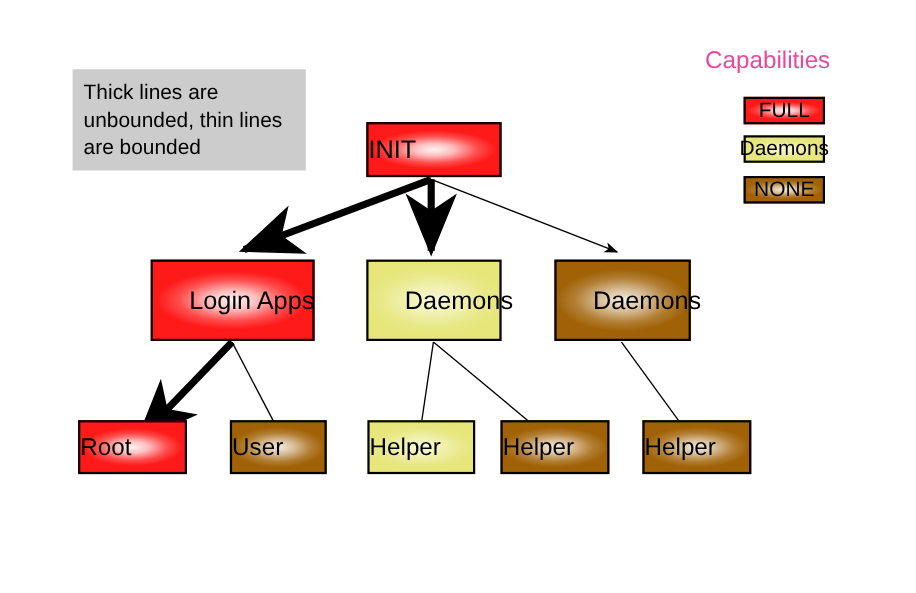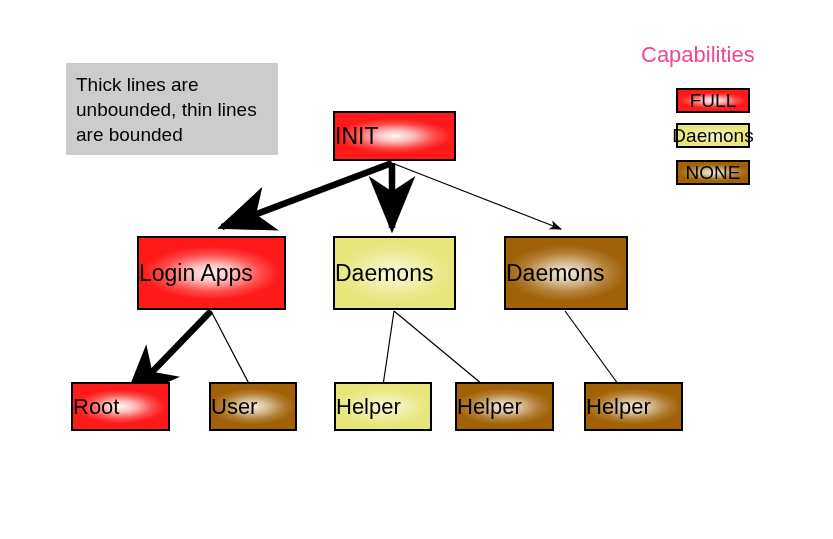--- a/index.html
+++ b/index.html
@@ -69,21 +69,21 @@
   }
   .cap-none::before {
     background: radial-gradient(ellipse 60% 48% at 50% 50%,
                 rgba(255,255,255,0.88) 0%,
                 rgba(255,255,255,0.60) 28%,
                 rgba(255,255,255,0.18) 60%,
                 rgba(255,255,255,0) 84%);
   }
 
   .node-init   { left: 333px; top: 111px; width: 123px; height: 50px; font-size: 23px; }
-  .node-mid    { top: 236px; width: 149px; height: 74px; font-size: 23px; }
+  .node-mid    { top: 236px; width: 149px; height: 74px; font-size: 23px; padding-left: 33px; }
   .node-mid-a  { left: 137px; }
   .node-mid-b  { left: 333px; width: 123px; }
   .node-mid-c  { left: 504px; width: 124px; }
   .node-leaf   { top: 382px; height: 49px; font-size: 22px; }
   .leaf-root   { left: 71px;  width: 99px; }
   .leaf-user   { left: 209px; width: 88px; }
   .leaf-h1     { left: 334px; width: 98px; }
   .leaf-h2     { left: 455px; width: 99px; }
   .leaf-h3     { left: 584px; width: 99px; }
 

